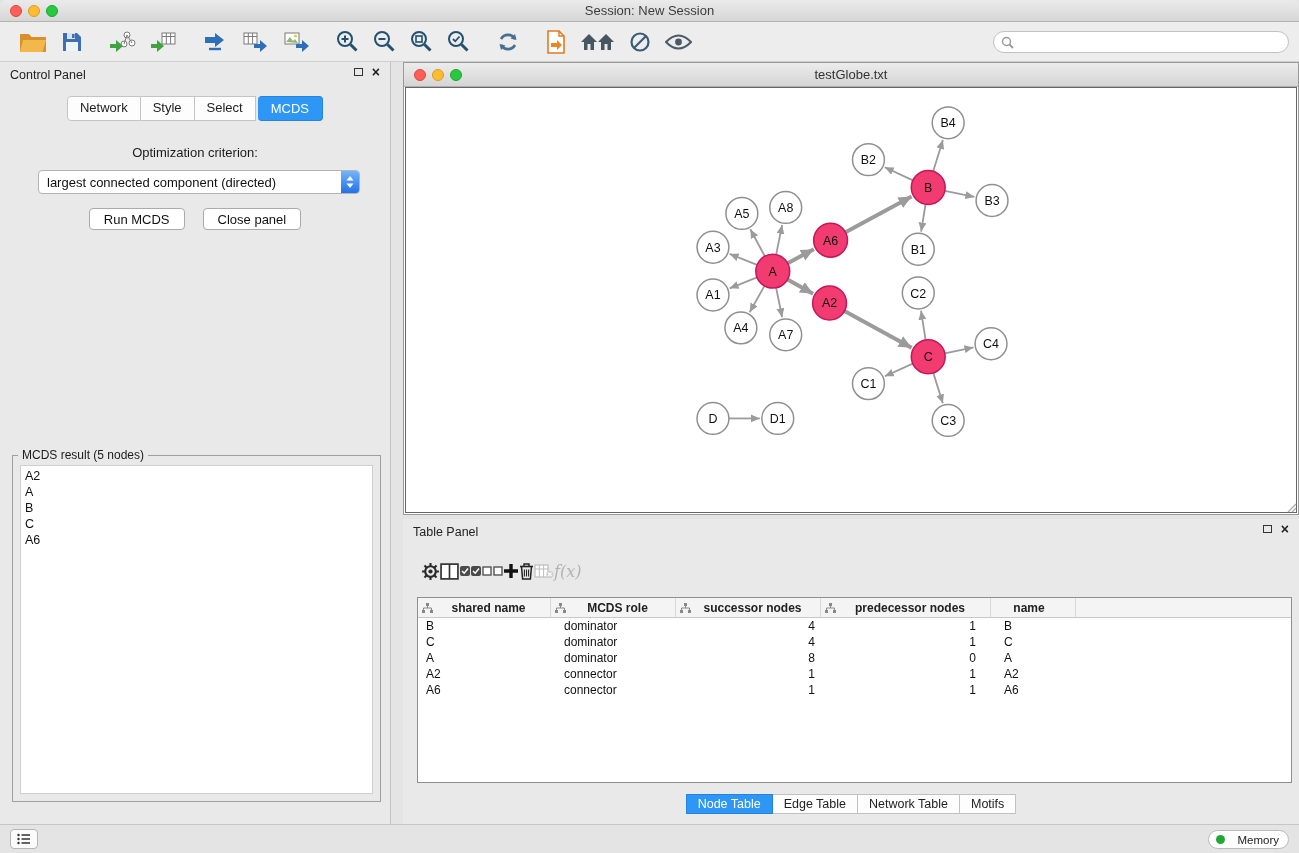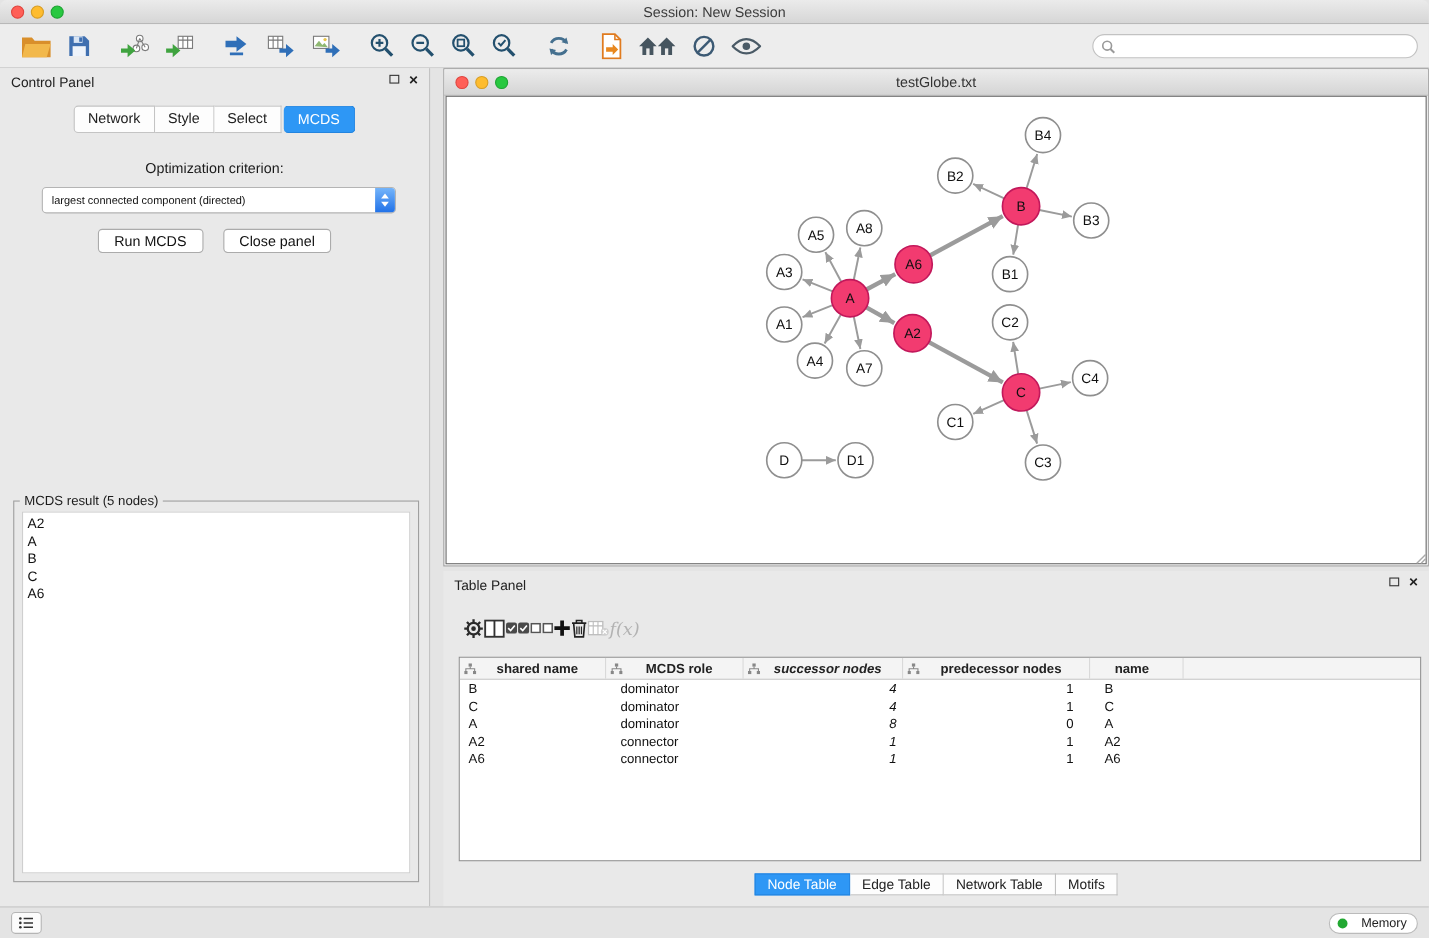--- a/index.html
+++ b/index.html
@@ -34,21 +34,21 @@
   .floatbtn { width:9px; height:8px; border:1.5px solid #333; display:inline-block; }
   .closebtn { font-weight:bold; font-size:14px; line-height:10px; color:#222; }
   .ptabs { display:flex; justify-content:center; margin-top:8px; }
   .ptab { background:#fdfdfd; border:1px solid #c4c4c4; border-left:none; padding:3px 12px;
     font-size:13px; color:#222; }
   .ptab:first-child { border-left:1px solid #c4c4c4; border-radius:4px 0 0 4px; }
   .ptab.active { background:#2e97f5; color:#fff; border-color:#2384df; border-radius:4px; padding:4px 13px; margin-left:2px; }
   .optlabel { text-align:center; margin-top:24px; font-size:13px; color:#1b1b1b; }
   .combo { position:relative; margin:10px 30px 0 38px; height:24px; background:#fff;
     border:1px solid #b4b4b4; border-radius:4px; display:flex; align-items:center; }
-  .combo-text { flex:1; font-size:10px; padding-left:8px; color:#111; white-space:nowrap; overflow:hidden; }
+  .combo-text { flex:1; font-size:13px; padding-left:8px; color:#111; white-space:nowrap; overflow:hidden; }
   .stepper { width:18px; height:22px; background:linear-gradient(#74b4fa,#2172e8); border-radius:0 3px 3px 0;
     display:flex; align-items:center; justify-content:center; }
   .btnrow { display:flex; justify-content:center; gap:18px; margin-top:14px; }
   .btn { background:#fff; border:1px solid #ababab; border-radius:4px; height:22px; padding:0 14px;
     font-size:13px; color:#111; font-family:"Liberation Sans",sans-serif; }
   .result-box { position:absolute; left:12px; right:9px; top:393px; bottom:22px;
     border:1px solid #9f9f9f; }
   .result-title { position:absolute; top:-8px; left:5px; background:#e9e9e9; padding:0 4px; font-size:12px; color:#1b1b1b; }
   .result-list { position:absolute; left:7px; right:7px; top:9px; bottom:7px; background:#fff;
     border:1px solid #cfcfcf; overflow:hidden; padding-top:2px; }
@@ -73,21 +73,21 @@
   .ticon { display:flex; align-items:center; background:none; border:none; padding:0; }
   .fx { font-family:"DejaVu Serif", serif; font-style:italic; font-size:16px; color:#b2b2b2; }
   .twrap { position:absolute; left:14px; right:7px; top:78px; bottom:41px; background:#fff;
     border:1px solid #8f8f8f; overflow:hidden; }
   .thead { display:flex; height:20px; background:#f4f4f4; border-bottom:1px solid #c9c9c9; }
   .th { display:flex; align-items:center; border-right:1px solid #d9d9d9; font-size:12px; font-weight:bold; color:#222; }
   .hicon { margin:0 2px 0 4px; display:flex; }
   .hlabel { flex:1; text-align:center; padding-right:8px; }
   .trow { display:flex; height:16px; align-items:center; }
   .td { font-size:12px; color:#111; overflow:hidden; white-space:nowrap; }
-  .c0 { width:133px; } .c1 { width:125px; } .c2 { width:145px;font-style:italic; } .c3 { width:170px; } .c4 { width:85px; }
+  .c0 { width:133px; } .c1 { width:125px; } .c2 { width:145px; } .c3 { width:170px; } .c4 { width:85px; }
   .cf { flex:1; border-right:none !important; }
   .td.c0 { padding-left:8px; } .td.c1 { padding-left:13px; }
   .td.c2 { text-align:right; padding-right:6px; } .td.c3 { text-align:right; padding-right:15px; }
   .td.c4 { padding-left:13px; }
   .ttabs { position:absolute; left:0; right:0; bottom:10px; display:flex; justify-content:center; }
   .ttab { background:#fdfdfd; border:1px solid #c0c0c0; border-left:none; padding:2px 11px; font-size:12.5px; color:#222; }
   .ttab:first-child { border-left:1px solid #c0c0c0; }
   .ttab.active { background:#2e97f5; color:#fff; border-color:#2384df; }
 
   

